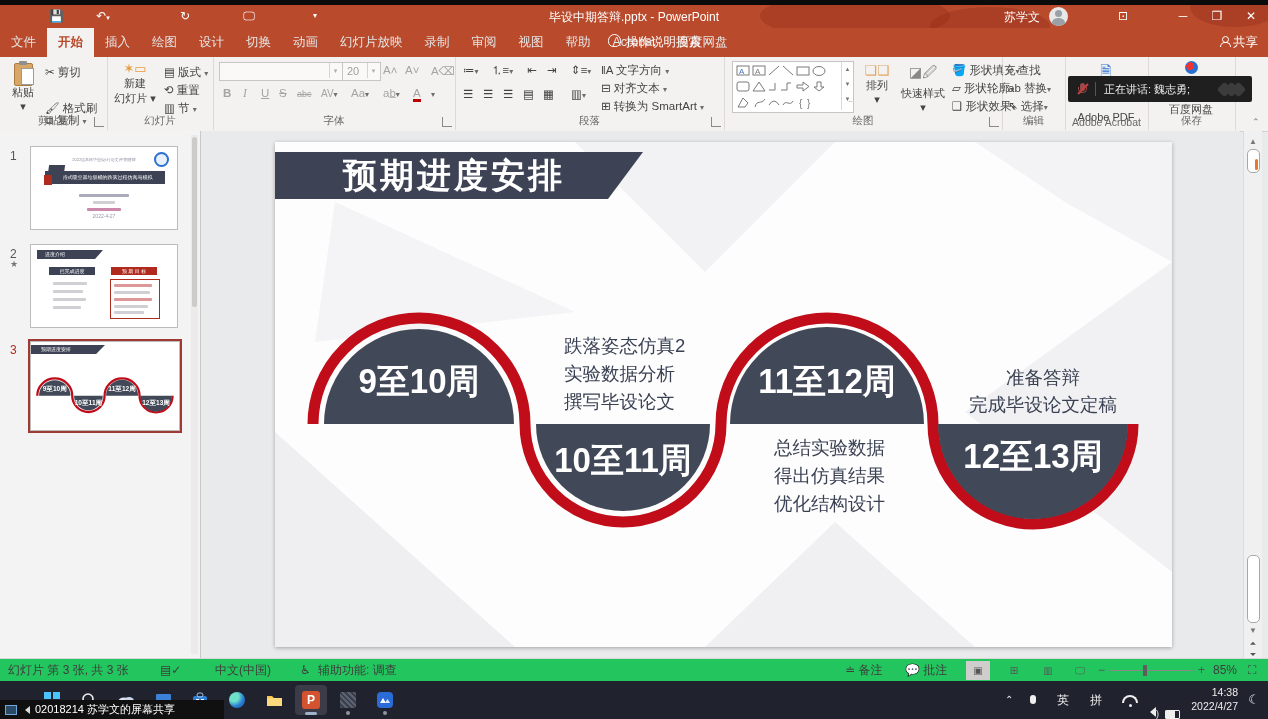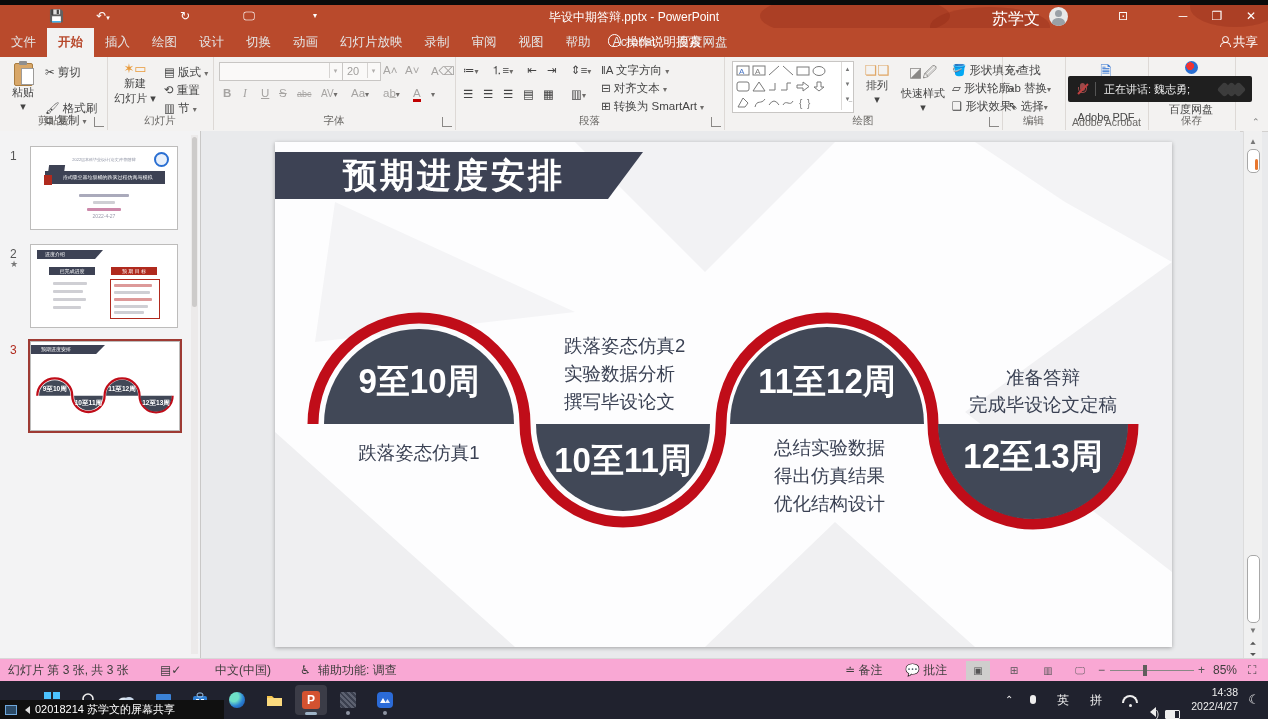--- a/index.html
+++ b/index.html
@@ -64,21 +64,21 @@
   .banner{position:absolute;left:0;top:10px;width:380px;height:47px;background:#3d4254;
           clip-path:polygon(0 0,368px 0,333px 100%,0 100%);}
   .banner .t{position:absolute;left:68px;top:0;width:300px;line-height:47px;color:#fff;font-size:34px;font-weight:bold;letter-spacing:3px;}
   .week{position:absolute;width:200px;text-align:center;color:#fff;font-size:33px;font-weight:800;letter-spacing:0px;transform:scaleY(1.05);}
   .note{position:absolute;color:#3a4153;font-size:18.5px;line-height:28px;}
   
   .vscroll{left:1243px;top:131px;width:18px;height:527px;background:#f0f0f0;border-left:1px solid #dcdcdc;}
   .varrow{position:absolute;left:3px;width:12px;height:12px;color:#777;font-size:8px;line-height:12px;text-align:center;}
   .vthumb{position:absolute;left:3px;width:11px;background:#fff;border:1px solid #a8a8a8;border-radius:5px;}
   
-  .statusbar{left:0;top:658px;width:1268px;height:23px;background:#f9a8d4;border-top:1px solid #d8d8d8;font-size:12px;color:#3f3e3d;}
+  .statusbar{left:0;top:658px;width:1268px;height:23px;background:#22c55e;border-top:1px solid #d8d8d8;font-size:12px;color:#3f3e3d;}
   .sb{position:absolute;top:0;height:23px;line-height:23px;white-space:nowrap;}
   .viewbtn{position:absolute;top:2px;width:24px;height:19px;text-align:center;line-height:19px;color:#555;font-size:10px;}
   .viewbtn.on{background:#cfcecd;}
   .zoomtrack{position:absolute;top:11px;width:84px;height:1px;background:#8a8886;}
   .zoomthumb{position:absolute;top:6px;width:4px;height:11px;background:#605e5c;}
   
   .taskbar{left:0;top:681px;width:1268px;height:38px;background:#20222e;}
   .tbi{position:absolute;top:4px;width:32px;height:30px;border-radius:4px;display:flex;align-items:center;justify-content:center;}
   .tbi.active{background:rgba(255,255,255,.12);}
   .underbar{position:absolute;bottom:0px;left:10px;width:12px;height:3px;background:#9fb4c8;border-radius:2px;}
@@ -100,21 +100,21 @@
   <div class="abs titlebar">
     <div class="deco" style="left:760px;top:-12px;width:190px;height:46px;"></div>
     <div class="deco" style="left:930px;top:2px;width:120px;height:40px;"></div>
     <div class="deco" style="left:1190px;top:-18px;width:90px;height:40px;"></div>
     <span class="qat-ic" style="left:48px;">💾</span>
     <span class="qat-ic" style="left:94px;">↶<span style="font-size:7px;">▾</span></span>
     <span class="qat-ic" style="left:176px;">↻</span>
     <span class="qat-ic" style="left:240px;">🖵</span>
     <span class="qat-ic" style="left:306px;font-size:8px;">▾</span>
     <div class="doc-title">毕设中期答辩.pptx  -  PowerPoint</div>
-    <span style="position:absolute;right:228px;top:4px;font-size:16px;">苏学文</span>
+    <span style="position:absolute;right:228px;top:4px;font-size:12px;">苏学文</span>
     <span class="avatar" style="right:200px;"></span>
     <span class="winbtn" style="right:128px;">⊡</span>
     <span class="winbtn" style="right:68px;">─</span>
     <span class="winbtn" style="right:34px;">❐</span>
     <span class="winbtn" style="right:0;">✕</span>
   </div>
 
   <div class="abs tabsrow">
     <div class="tab">文件</div>
     <div class="tab active">开始</div>
@@ -361,23 +361,20 @@
 
       <div class="banner">
         <div class="t">预期进度安排</div>
       </div>
 
       <div class="week" style="left:44px;top:217px;">9至10周</div>
       <div class="week" style="left:248px;top:296px;">10至11周</div>
       <div class="week" style="left:452px;top:217px;">11至12周</div>
       <div class="week" style="left:658px;top:292px;">12至13周</div>
 
-      <div class="note" style="left:44px;top:297px;width:200px;text-align:center;">
-        <div>跌落姿态仿真1</div>
-      </div>
       <div class="note" style="left:289px;top:190px;">
         <div>跌落姿态仿真2</div>
         <div>实验数据分析</div>
         <div>撰写毕设论文</div>
       </div>
       <div class="note" style="left:499px;top:292px;">
         <div>总结实验数据</div>
         <div>得出仿真结果</div>
         <div>优化结构设计</div>
       </div>

